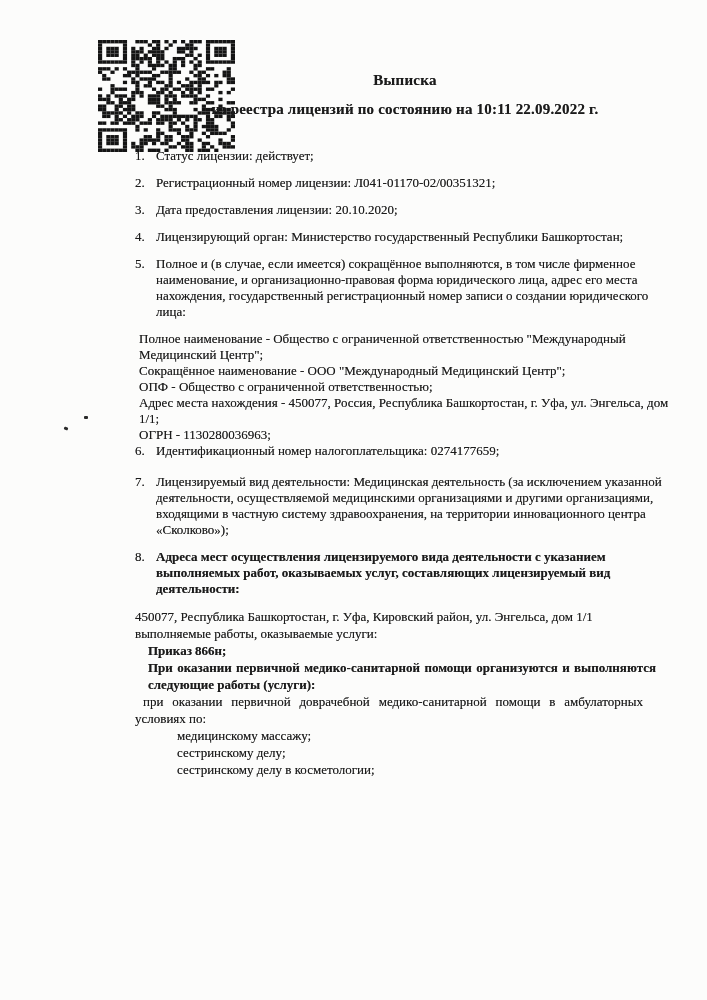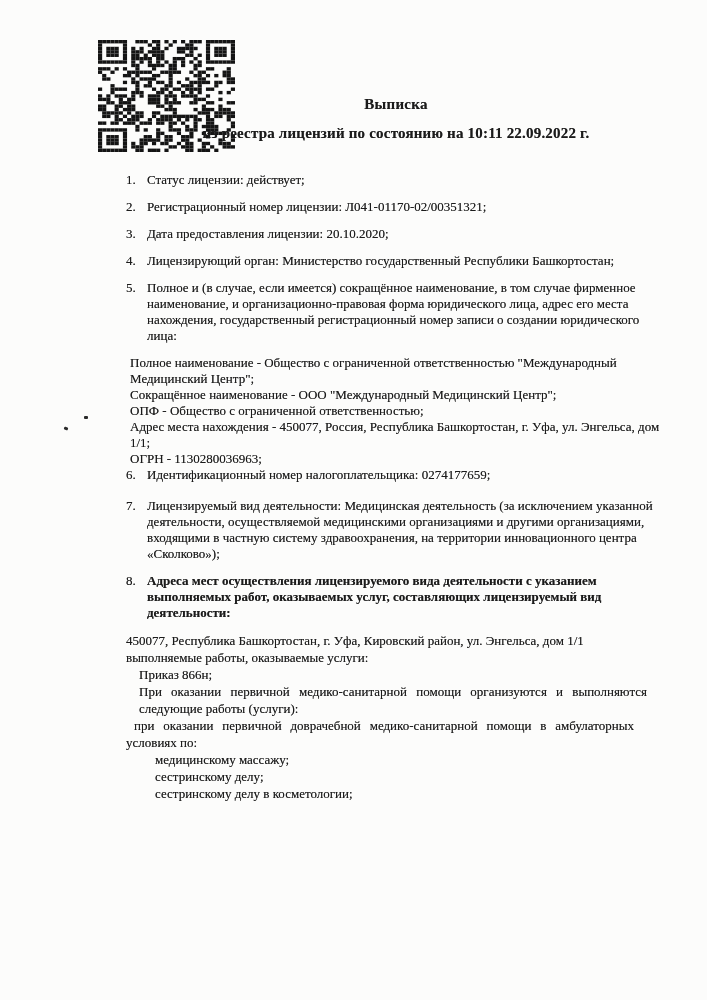--- a/index.html
+++ b/index.html
@@ -11,44 +11,44 @@
     overflow:hidden;
     font-family:"Liberation Serif","DejaVu Serif",serif;
     color:#1b1b1b;
     text-shadow:0 0 0.3px rgba(20,20,20,.55);
   }
   .qr{position:absolute;left:98px;top:40px;}
   .dot{position:absolute;width:4px;height:3px;background:#2a2a2a;border-radius:1px;}
   .d1{left:84px;top:416px;}
   .d2{left:64px;top:427px;transform:rotate(20deg);}
   .content{
-    position:absolute;left:126px;top:0;
+    position:absolute;left:135px;top:0;
     width:540px;
-    padding-top:96px;
+    padding-top:72px;
     font-size:13px;
     line-height:16px;
   }
   .title{
     text-align:center;font-weight:700;font-size:15px;line-height:17px;
     letter-spacing:.3px;
   }
   .subtitle{
     text-align:center;font-weight:700;font-size:15px;line-height:17px;
     margin-top:12px;letter-spacing:.2px;
   }
   .list{margin-top:30px;}
   .item{position:relative;padding-left:21px;margin-bottom:11px;}
   .item .num{position:absolute;left:0;top:0;}
   .item8 .txt-wrap{display:block;max-width:455px;font-weight:bold;}
   .orgblock{margin-left:4px;margin-top:9px;margin-bottom:0;}
   .mb15{margin-bottom:15px;}
   .addr-block{margin-top:10px;line-height:17px;}
-  .ind1{margin-left:13px;}
+  .ind1{margin-left:13px;font-weight:bold;}
   .ind1i{text-indent:8px;}
-  .ind3{margin-left:29px;}
+  .ind3{margin-left:42px;}
   .just{text-align:justify;max-width:508px;}
 </style>
 </head>
 <body>
 
 <div class="page">
 
   <svg id="qr-svg" class="qr" width="137" height="112" viewBox="0 0 132 132" preserveAspectRatio="none" fill="#141414">
       <rect x="0" y="0" width="4" height="4"></rect>
       <rect x="4" y="0" width="4" height="4"></rect>
@@ -609,21 +609,21 @@
       <div class="item">
         <span class="num">3.</span>
         <span>Дата предоставления лицензии: 20.10.2020;</span>
       </div>
       <div class="item">
         <span class="num">4.</span>
         <span>Лицензирующий орган: Министерство государственный Республики Башкортостан;</span>
       </div>
       <div class="item">
         <span class="num">5.</span>
-        <span>Полное и (в случае, если имеется) сокращённое наименование, в том случае фирменное наименование, и организационно-правовая форма юридического лица, адрес его места нахождения, государственный регистрационный номер записи о создании юридического лица:</span>
+        <span>Полное и (в случае, если имеется) сокращённое выполняются, в том числе фирменное наименование, и организационно-правовая форма юридического лица, адрес его места нахождения, государственный регистрационный номер записи о создании юридического лица:</span>
       </div>
 
       <div class="orgblock">
         <div>Полное наименование - Общество с ограниченной ответственностью "Международный Медицинский Центр";</div>
         <div>Сокращённое наименование - ООО "Международный Медицинский Центр";</div>
         <div>ОПФ - Общество с ограниченной ответственностью;</div>
         <div>Адрес места нахождения - 450077, Россия, Республика Башкортостан, г. Уфа, ул. Энгельса, дом 1/1;</div>
         <div>ОГРН - 1130280036963;</div>
       </div>
 

